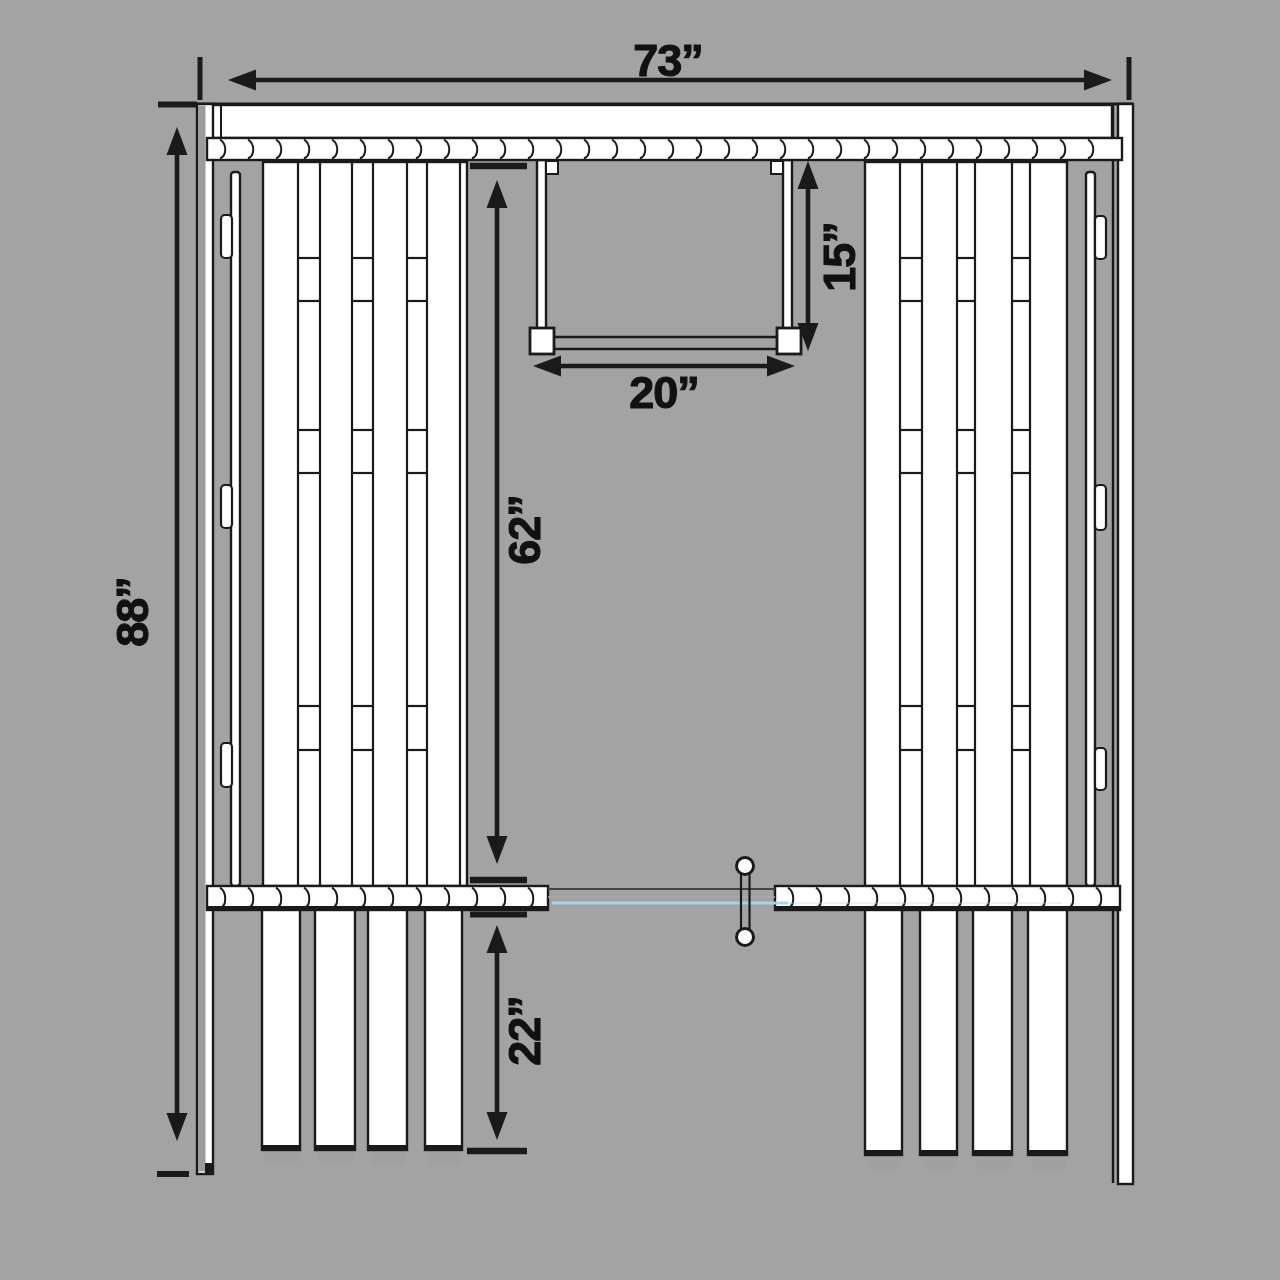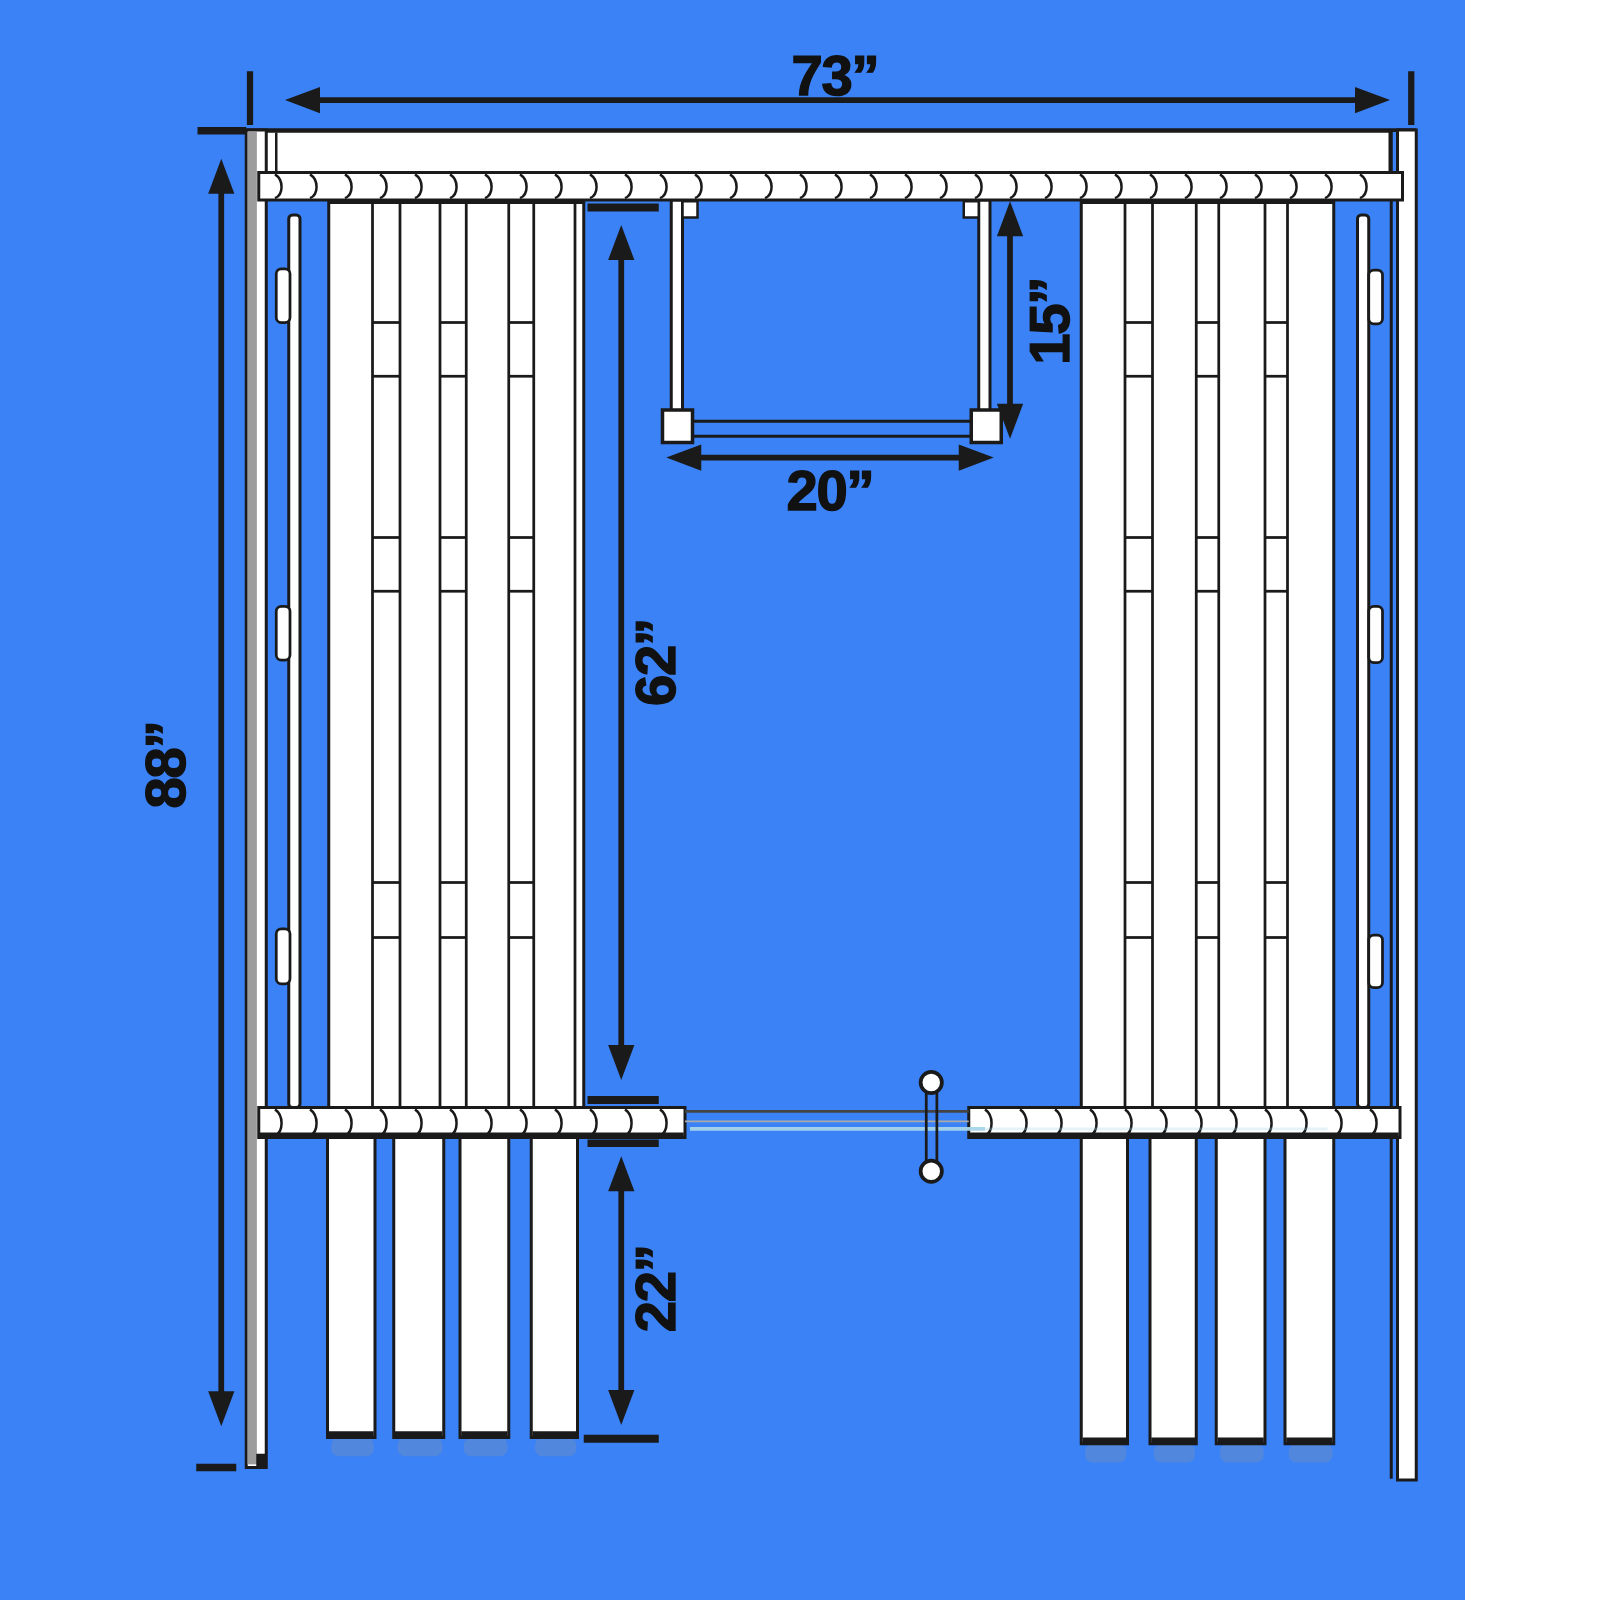--- a/index.html
+++ b/index.html
@@ -1,16 +1,16 @@
 <!DOCTYPE html>
 <html><head>
 <meta charset="utf-8">
 <style>
   html,body{margin:0;padding:0;background:#ffffff;}
-  .page{width:1172px;height:1280px;background:#3b82f6;position:relative;overflow:hidden;
+  .page{width:1280px;height:1280px;background:#a3a3a3;position:relative;overflow:hidden;
         font-family:"Liberation Sans","DejaVu Sans",sans-serif;text-align:right;}
   svg{display:block;}
   .dim-label{font-family:"Liberation Sans","DejaVu Sans",sans-serif;font-weight:700;
              font-size:45px;fill:#111111;stroke:#111111;stroke-width:1.1px;letter-spacing:-1px;}
 </style>
 </head>
 <body>
 
 <div class="page">
   <svg id="diagram-svg" width="1280" height="1280" viewBox="0 0 1280 1280">

